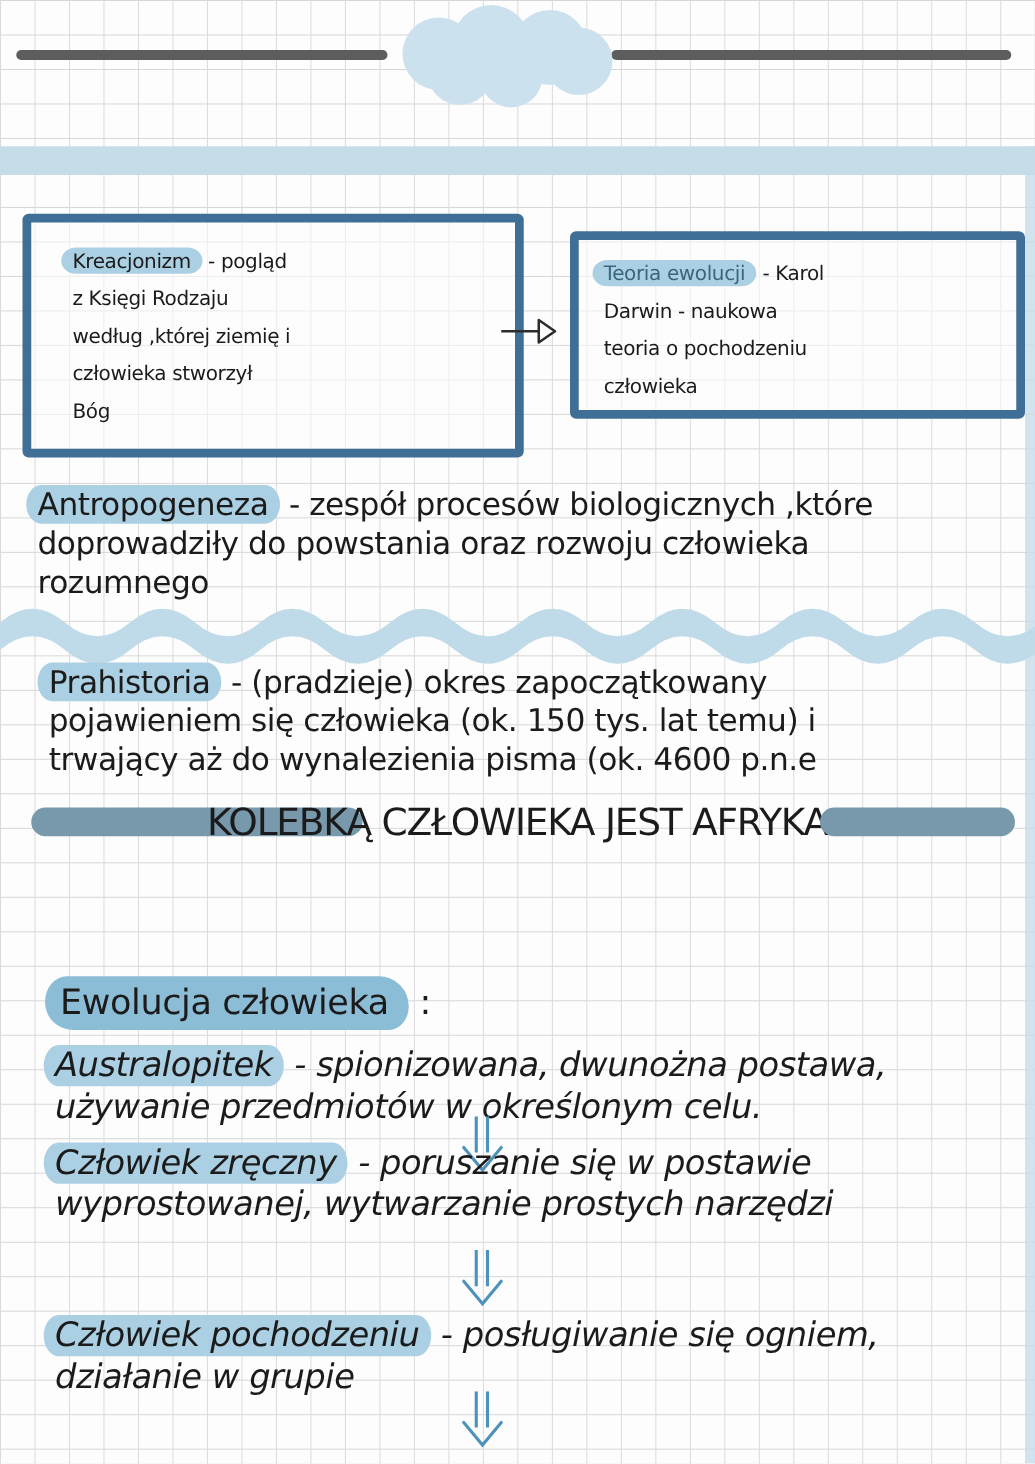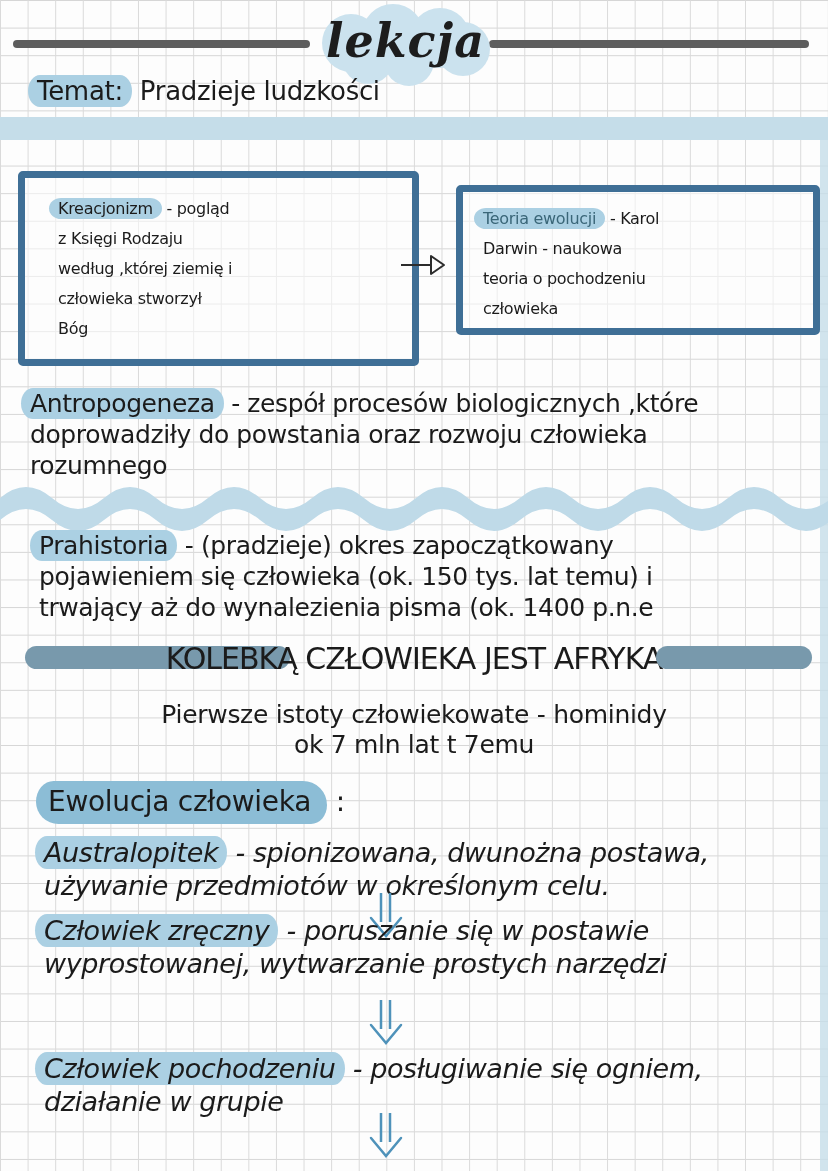--- a/index.html
+++ b/index.html
@@ -58,26 +58,21 @@
   <div class="abs rule" style="left:489px;top:40px;width:320px;"></div>
 
   <div class="abs" style="left:318px;top:4px;width:175px;height:80px;">
     <div class="cloud-blob" style="left:4px;top:10px;width:58px;height:58px;"></div>
     <div class="cloud-blob" style="left:44px;top:0px;width:62px;height:62px;"></div>
     <div class="cloud-blob" style="left:92px;top:4px;width:60px;height:60px;"></div>
     <div class="cloud-blob" style="left:118px;top:18px;width:54px;height:54px;"></div>
     <div class="cloud-blob" style="left:24px;top:28px;width:52px;height:52px;"></div>
     <div class="cloud-blob" style="left:66px;top:32px;width:50px;height:50px;"></div>
   </div>
-  <div class="abs script-title" style="left:318px;top:14px;width:175px;">lekcja</div>
 
-  <div class="abs topic-line" style="left:37px;top:76px;">
-    <span class="hl">Temat:</span>
-    <span>Pradzieje ludzkości</span>
-  </div>
 
   <div class="abs band" style="left:0;top:117px;width:828px;height:23px;"></div>
 
   <div class="abs def-box" style="left:18px;top:171px;width:344px;height:165px;padding:16px 10px 0 33px;">
     <span class="hl">Kreacjonizm</span>
     <span class="pre">- pogląd
 z Księgi Rodzaju
 według ,której ziemię i
 człowieka stworzył
 Bóg</span>
@@ -117,29 +112,27 @@
         q-26,22 -52,0 q-26,-22 -52,0 q-26,22 -52,0 q-26,-22 -52,0
         q-26,22 -52,0 q-26,-22 -52,0 q-26,22 -52,0 q-26,-22 -52,0
         q-26,22 -52,0 q-26,-22 -52,0 q-26,22 -52,0 q-26,-22 -52,0 Z"></path>
     </svg>
   </div>
 
   <div class="abs para" style="left:39px;top:530px;width:780px;">
     <span class="hl">Prahistoria</span>
     <span class="pre">- (pradzieje) okres zapoczątkowany
 pojawieniem się człowieka (ok. 150 tys. lat temu) i
-trwający aż do wynalezienia pisma (ok. 1400 p.n.e</span>
+trwający aż do wynalezienia pisma (ok. 4600 p.n.e</span>
   </div>
 
   <div class="abs pill-dark" style="left:25px;top:646px;width:265px;"></div>
   <div class="abs banner-title" style="left:0;top:641px;">KOLEBKĄ CZŁOWIEKA JEST AFRYKA</div>
   <div class="abs pill-dark" style="left:656px;top:646px;width:156px;"></div>
 
-  <div class="abs center-sub pre" style="left:0;top:700px;">Pierwsze istoty człowiekowate - hominidy
-ok 7 mln lat t 7emu</div>
 
   <div class="abs evo-heading" style="left:48px;top:785px;">
     <span class="evo-hl">Ewolucja człowieka</span>
     <span>:</span>
   </div>
 
   <div class="abs stage" style="left:44px;top:836px;width:780px;">
     <span class="hl">Australopitek</span>
     <span class="pre">- spionizowana, dwunożna postawa,
 używanie przedmiotów w określonym celu.</span>

